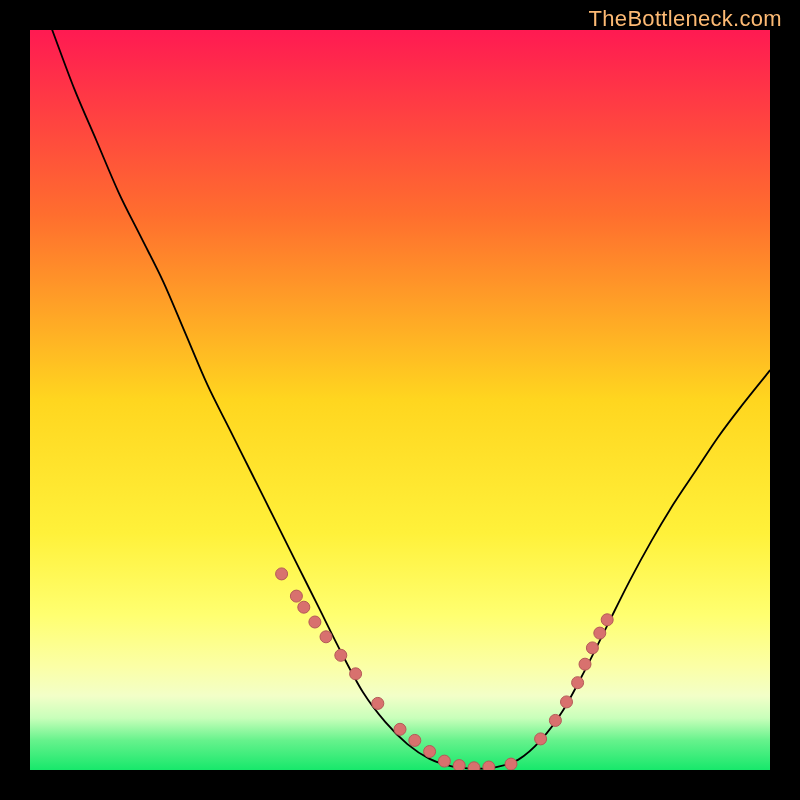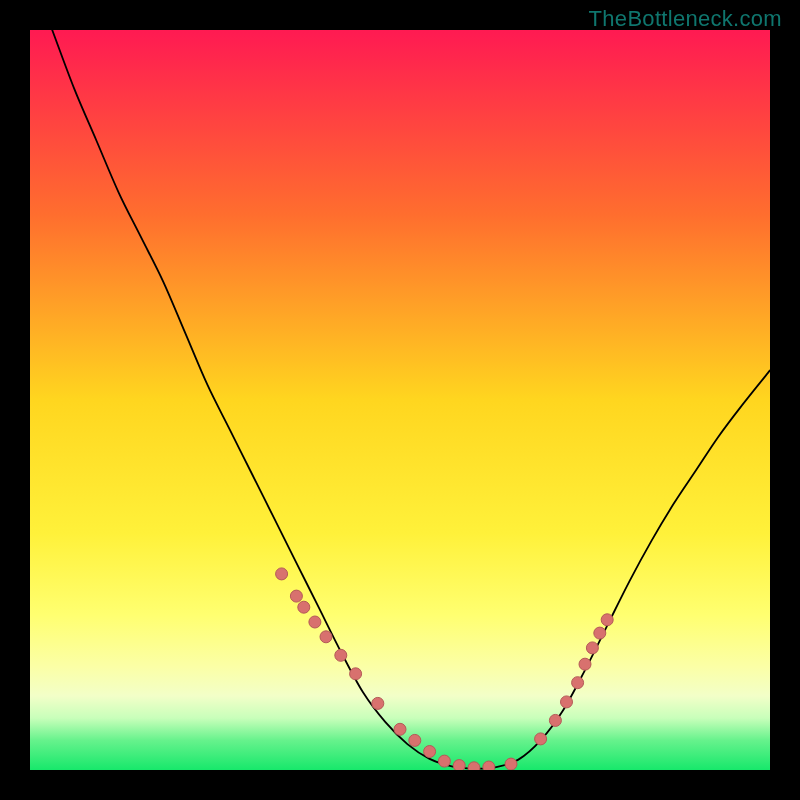--- a/index.html
+++ b/index.html
@@ -1,17 +1,17 @@
 <!DOCTYPE html>
 <html><head>
 <meta charset="utf-8">
 <style>
   html, body { margin: 0; padding: 0; width: 800px; height: 800px; background: #000; }
   .frame { position: relative; width: 800px; height: 800px; }
-  .watermark { position: absolute; top: 6px; right: 18px; color: #0f766e; font-family: Arial, Helvetica, sans-serif; font-size: 22px; letter-spacing: 0.3px; z-index: 10; }
+  .watermark { position: absolute; top: 6px; right: 18px; color: #fdba74; font-family: Arial, Helvetica, sans-serif; font-size: 22px; letter-spacing: 0.3px; z-index: 10; }
   .plot { position: absolute; left: 30px; top: 30px; width: 740px; height: 740px; }
   svg { display: block; }
 </style>
 </head>
 <body>
 <div class="frame">
   <div class="watermark">TheBottleneck.com</div>
   <div class="plot">
     <svg id="chart-svg" width="740" height="740" viewBox="0 0 740 740" preserveAspectRatio="none">
         <defs>

